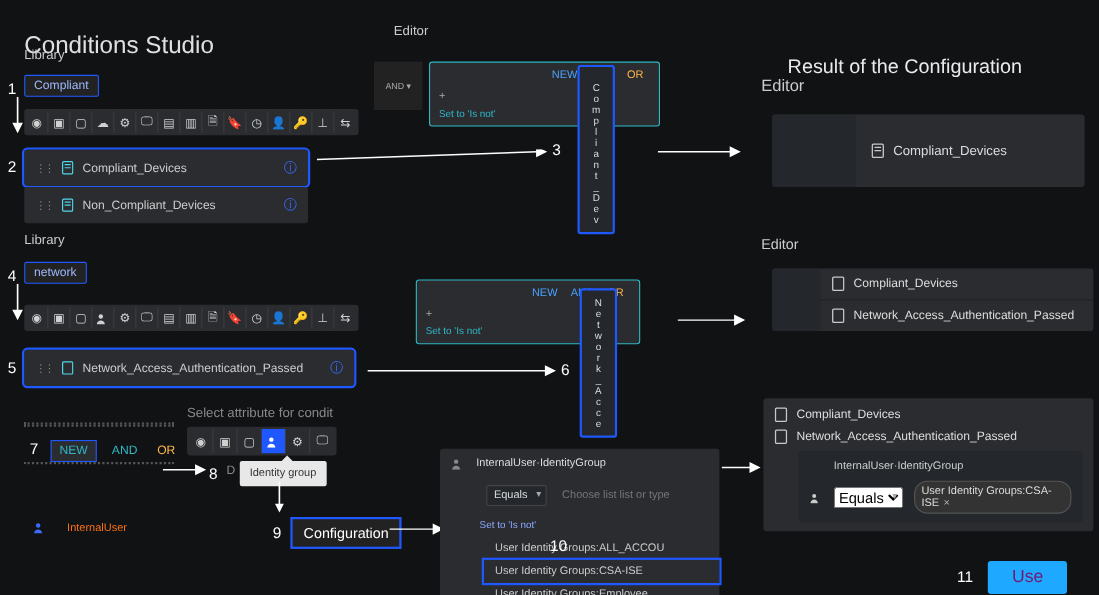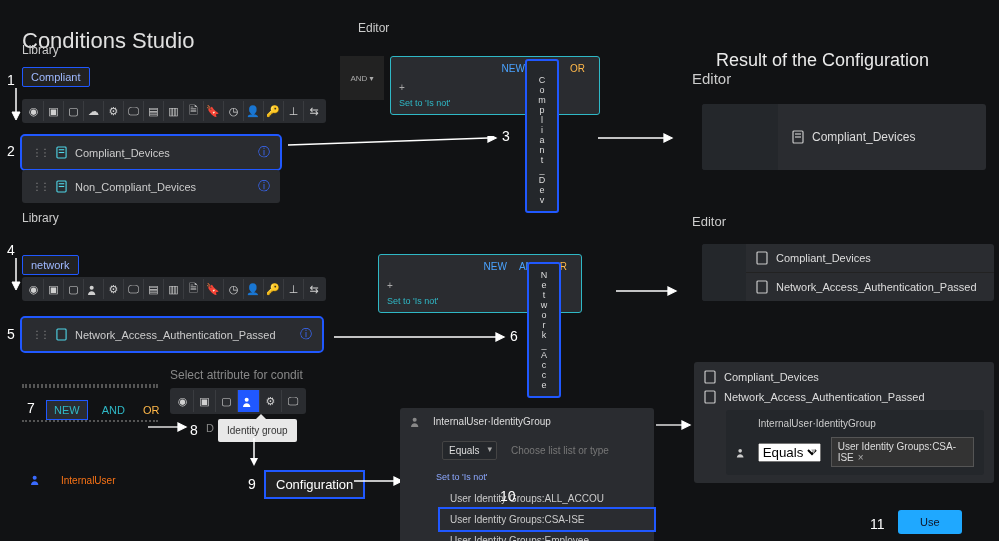--- a/index.html
+++ b/index.html
@@ -57,23 +57,23 @@
   .id-dropdown .opt.selected{outline:2px solid #2058ff;}
   .result-title{position:absolute;font-size:18px;color:#eaeaea;font-weight:400;}
   .panel{position:absolute;background:#2a2c30;border-radius:3px;}
   .panel-head{display:flex;align-items:center;gap:8px;padding:10px 14px;color:#ddd;font-size:12px;}
   .doc-outline{width:12px;height:14px;stroke:#c8c8c8;fill:none;stroke-width:1.2;}
   .panel-left{width:76px;background:#24272b;border-radius:3px 0 0 3px;}
   .panel-mini .row{display:flex;align-items:center;gap:8px;padding:7px 10px;color:#ddd;font-size:11px;}
   .final-panel{display:flex;flex-direction:column;padding:8px 10px;gap:6px;}
   .final-sub{background:#24272b;border-radius:3px;padding:8px 10px;display:flex;flex-direction:column;gap:8px;margin-left:22px;}
   .final-sub .srow{display:flex;align-items:center;gap:10px;font-size:10px;color:#ccc;}
-  .chip{background:#333;border:1px solid #555;padding:3px 6px;border-radius:0;font-size:10px;color:#ddd;}
+  .chip{background:#333;border:1px solid #555;padding:3px 6px;border-radius:12px;font-size:10px;color:#ddd;}
   .close-x{color:#aaa;margin-left:4px;}
-  .use-btn{position:absolute;background:#1fa8ff;color:#0f172a;padding:6px 22px;border-radius:3px;font-size:11px;border:none;cursor:pointer;}
+  .use-btn{position:absolute;background:#1fa8ff;color:#701a75;padding:6px 22px;border-radius:3px;font-size:16px;border:none;cursor:pointer;}
   .people-svg{width:13px;height:11px;fill:currentColor;}
   .down-arrow-white{position:absolute;}
 </style>
 </head>
 <body>
 
 <div class="main-title">Conditions Studio</div>
 
 <div class="lib-label abs" style="left:22px;top:43px;">Library</div>
 <div class="abs step-num" style="left:7px;top:72px;">1</div>
@@ -168,21 +168,21 @@
   <line x1="0" y1="9" x2="200" y2="2"></line>
     <polygon points="200,-2 200,6 208,2" fill="#fff"></polygon>
 </svg>
 <svg class="arrow-svg" style="left:598px;top:130px;width:76px;height:16px;">
   <line x1="0" y1="8" x2="66" y2="8"></line>
     <polygon points="66,4 66,12 74,8" fill="#fff"></polygon>
 </svg>
 
 <div class="lib-label abs" style="left:22px;top:211px;">Library</div>
 <div class="abs step-num" style="left:7px;top:242px;">4</div>
-<div class="abs" style="left:22px;top:258px;">
+<div class="abs" style="left:22px;top:240px;">
   <span class="search-pill">network</span>
 </div>
 <svg class="big-arrow-down" style="left:10px;top:258px;" width="12" height="34">
   <line x1="6" y1="0" x2="6" y2="26" stroke="#fff" stroke-width="1.5"></line>
   <polygon points="2,24 10,24 6,32" fill="#fff"></polygon>
 </svg>
 <div class="abs icon-row" style="left:22px;top:277px;">
   <div class="icon-cell">◉</div>
   <div class="icon-cell">▣</div>
   <div class="icon-cell">▢</div>

